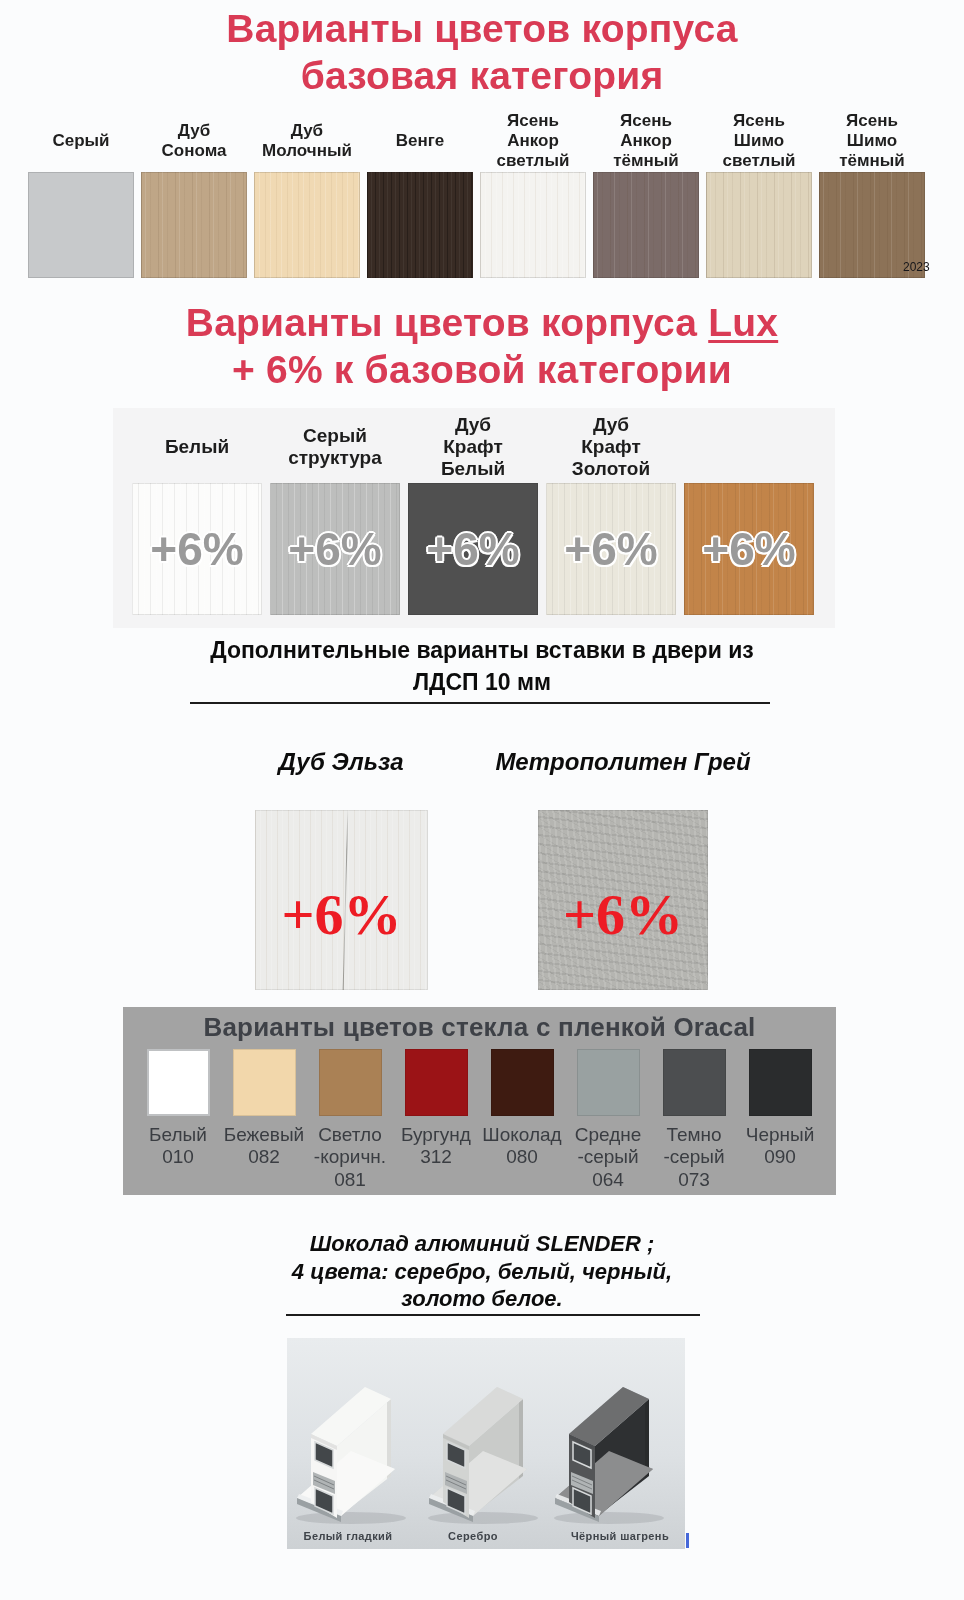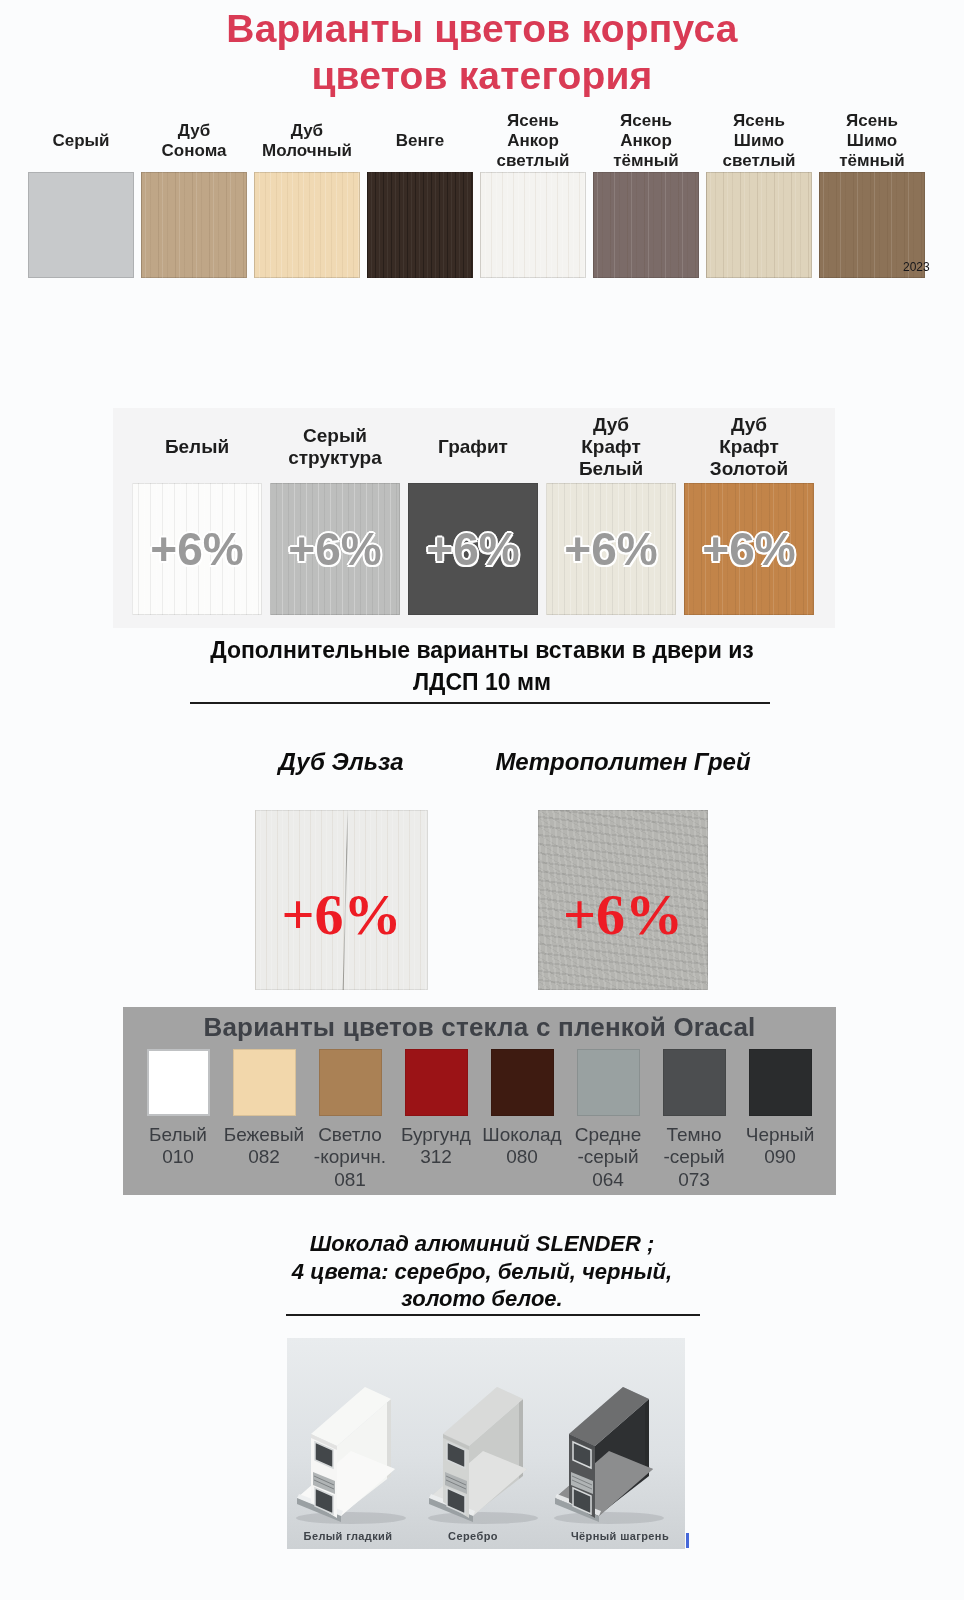--- a/index.html
+++ b/index.html
@@ -110,21 +110,21 @@
       <line x1="19" y1="132" x2="39" y2="141" stroke="#7e8284" stroke-width="1"></line>
       <polygon points="20,140 38,148 38,166 20,158" fill="#43474a" stroke="#d6d9da" stroke-width="1.5"></polygon>
     </symbol>
   </defs>
 </svg>
 
 <div class="page">
 
   <div class="main-title" style="top: 6px; color: rgb(217, 59, 85);">
     <div>Варианты цветов корпуса</div>
-    <div>цветов категория</div>
+    <div>базовая категория</div>
   </div>
 
   <div class="base-labels">
     <div class="base-label-cell">Серый</div>
     <div class="base-label-cell">Дуб
 Сонома</div>
     <div class="base-label-cell">Дуб
 Молочный</div>
     <div class="base-label-cell">Венге</div>
     <div class="base-label-cell">Ясень
@@ -161,27 +161,30 @@
     <div class="swatch" style="background: rgb(222, 211, 187);">
         <div class="tex tex-wood"></div>
       </div>
     <div class="swatch" style="background: rgb(140, 114, 87);">
         <div class="tex tex-wood"></div>
       </div>
   </div>
 
   <div class="year-note">2023</div>
 
+  <div class="main-title" style="top: 300px; color: rgb(217, 59, 85);">
+    <div><span>Варианты цветов корпуса </span><span class="lux-underline">Lux</span></div>
+    <div>+ 6% к базовой категории</div>
+  </div>
 
   <div class="lux-panel">
     <div class="lux-labels">
       <div class="lux-label-cell">Белый</div>
       <div class="lux-label-cell">Серый
 структура</div>
-      <div class="lux-label-cell">Графит</div>
       <div class="lux-label-cell">Дуб
 Крафт
 Белый</div>
       <div class="lux-label-cell">Дуб
 Крафт
 Золотой</div>
     </div>
     <div class="lux-swatches">
       <div class="lux-swatch" style="background: rgb(252, 252, 251);">
           <div class="tex tex-struct"></div>

